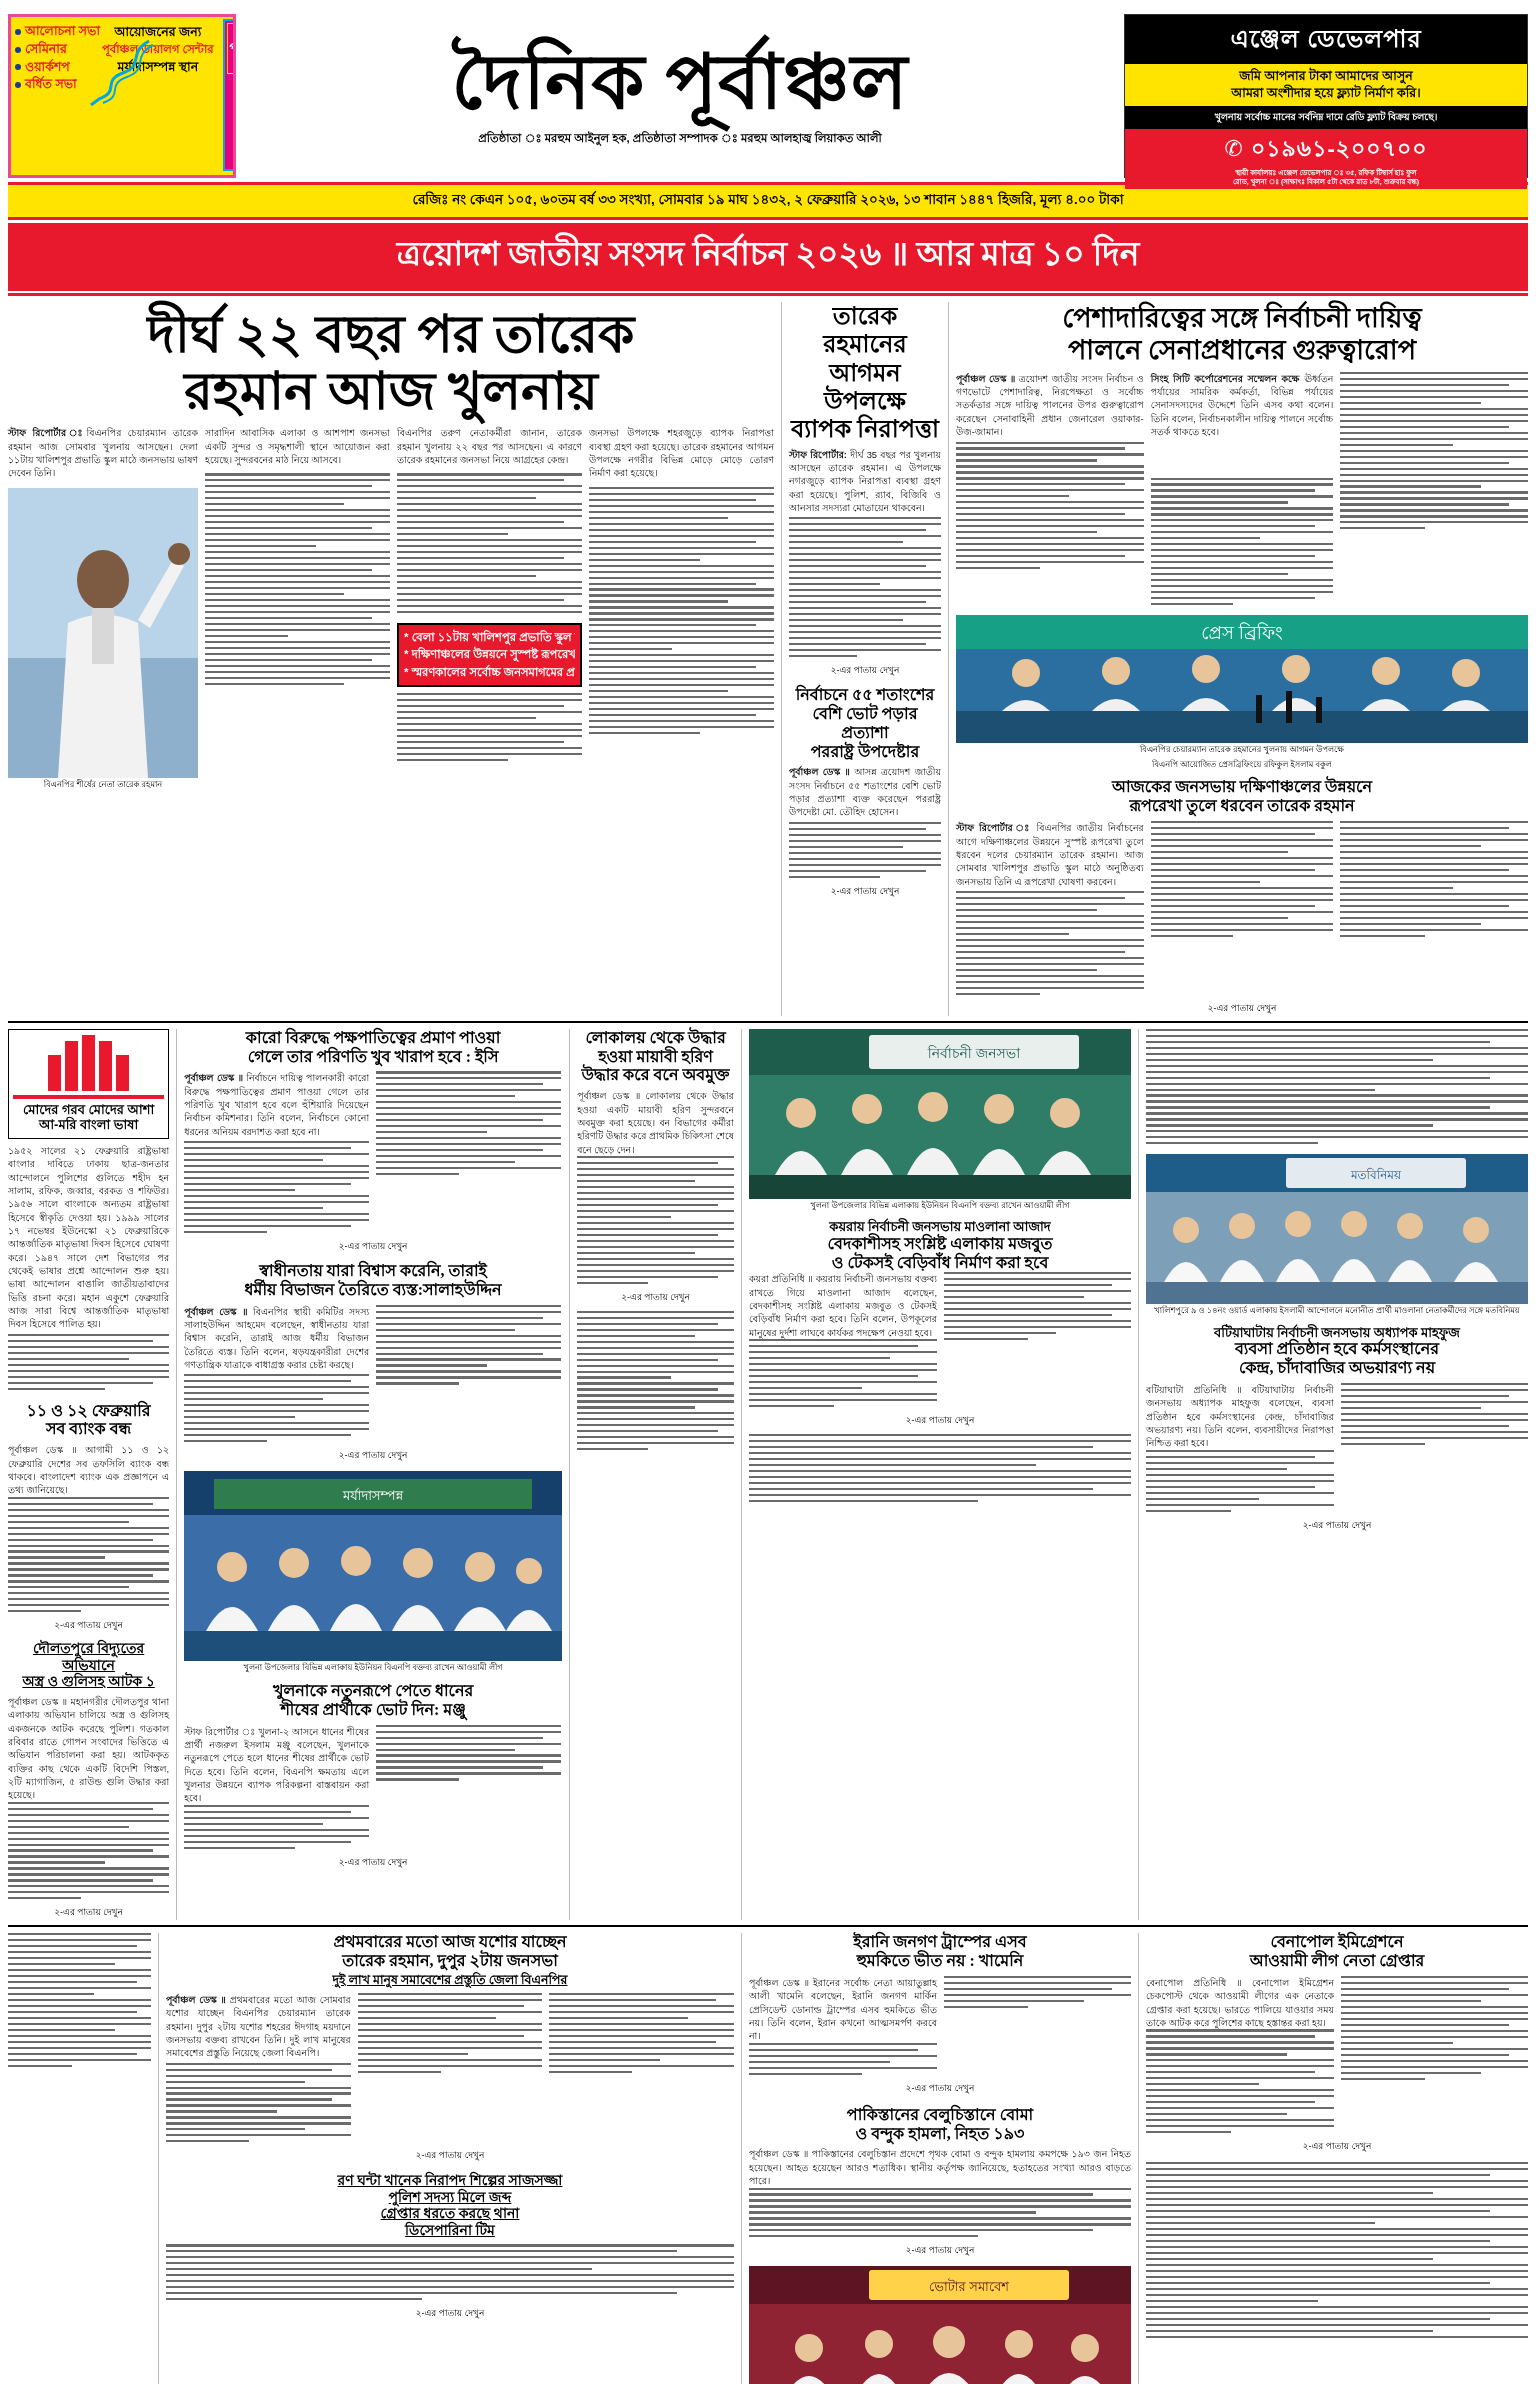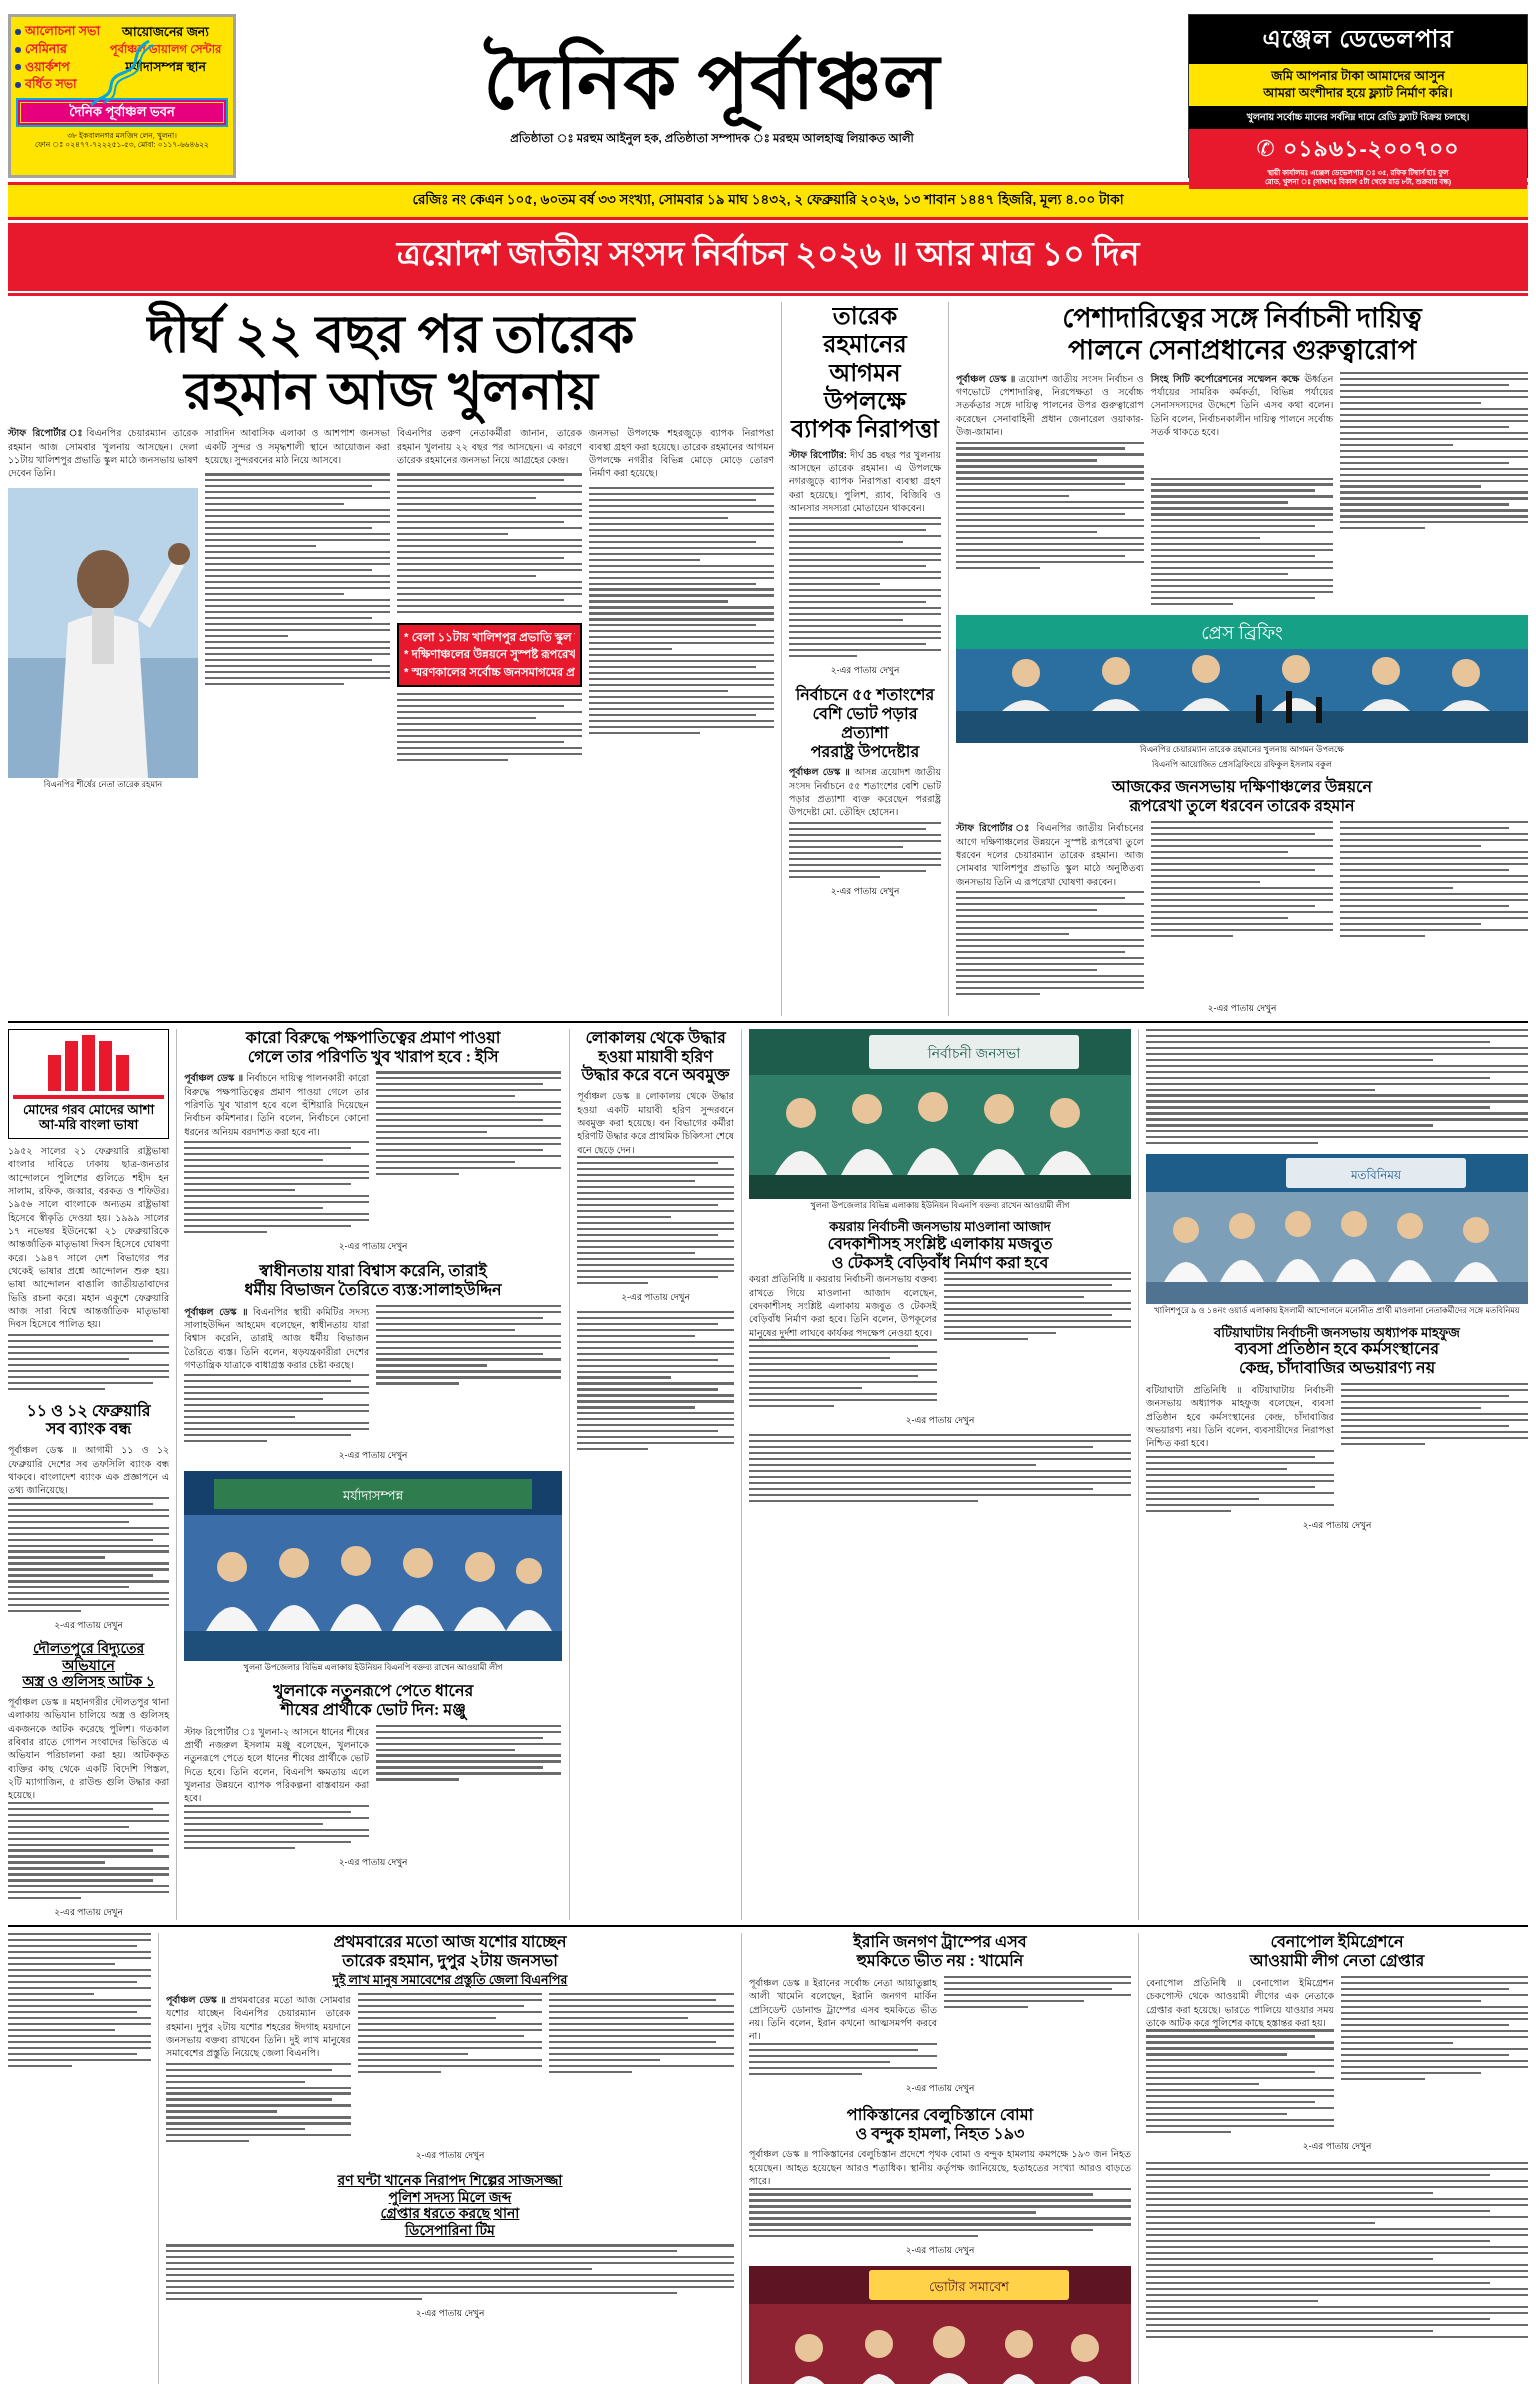--- a/index.html
+++ b/index.html
@@ -8,22 +8,22 @@
     background: #fff;
     font-family: "Liberation Sans", "DejaVu Sans", sans-serif;
     color: #000;
     overflow: hidden;
   }
   .page { width:1536px; height:2384px; position:relative; padding:0 8px; }
 
   
   .masthead { display:flex; align-items:stretch; height:178px; padding-top:14px; gap:6px; }
   .ad-left {
-    width: 228px; border:3px solid #a3a3a3; background:#ffe400;
-    display:flex; flex-direction:column; position:relative; overflow:hidden;
+    width: 228px; border:3px solid #ec4899; background:#ffe400;
+    display:flex; flex-direction:row; position:relative; overflow:hidden;
   }
   .ad-left-top { display:flex; padding:6px 4px 2px 4px; gap:2px; flex:0 0 auto; }
   .ad-bullets { list-style:none; font-size:12.5px; font-weight:bold; color:#e8192c; line-height:1.42; }
   .ad-bullets li { display:flex; align-items:center; gap:4px; white-space:nowrap; }
   .bdot { width:6px; height:6px; border-radius:50%; background:#1b3a93; flex:0 0 auto; }
   .ad-right-lines { font-size:12.5px; font-weight:bold; line-height:1.45; text-align:center; flex:1; }
   .ad-right-lines .l2 { color:#e8192c; font-size:11.5px; }
   .squiggle { position:absolute; left:78px; top:22px; width:90px; height:70px; pointer-events:none; }
   .ad-left-bottom { margin:2px 5px 4px 5px; border:2px solid #00a7e1; background:#e6007e; padding:2px; }
   .ad-left-bottom .inner { border:1px solid #ffe400; padding:2px 2px; }
@@ -31,21 +31,21 @@
   .ad-bld-addr { color:#000; font-size:7.5px; text-align:center; line-height:1.25; background:#ffe400; }
 
   .masthead-center { flex:1; display:flex; flex-direction:column; align-items:center; justify-content:center; }
   .paper-title {
     font-family:"Liberation Serif","DejaVu Serif",serif;
     font-size:76px; font-weight:bold; letter-spacing:1px; line-height:1;
     white-space:nowrap;
   }
   .founders { font-size:11.5px; font-weight:bold; margin-top:10px; text-align:center; }
 
-  .ad-right { width:340px; border:1px solid #333; display:flex; flex-direction:column; }
+  .ad-right { width:404px; border:1px solid #333; display:flex; flex-direction:column; }
   .ar-black { background:#000; color:#fff; text-align:center; font-size:24px; font-weight:bold; padding:5px 0 4px; letter-spacing:1px; }
   .ar-yellow { background:#ffe400; color:#000; text-align:center; font-size:12.5px; font-weight:bold; line-height:1.35; padding:4px 2px; }
   .ar-black2 { background:#000; color:#fff; text-align:center; font-size:9.5px; font-weight:bold; padding:4px 2px; }
   .ar-red { background:#e8192c; color:#fff; text-align:center; padding:2px 10px 3px; }
   .ar-phone { font-size:22px; font-weight:bold; letter-spacing:1px; }
   .ar-addr { font-size:7px; line-height:1.3; font-weight:bold; }
 
   
   .reg-strip {
     margin:4px 0 0; background:#ffe400;

